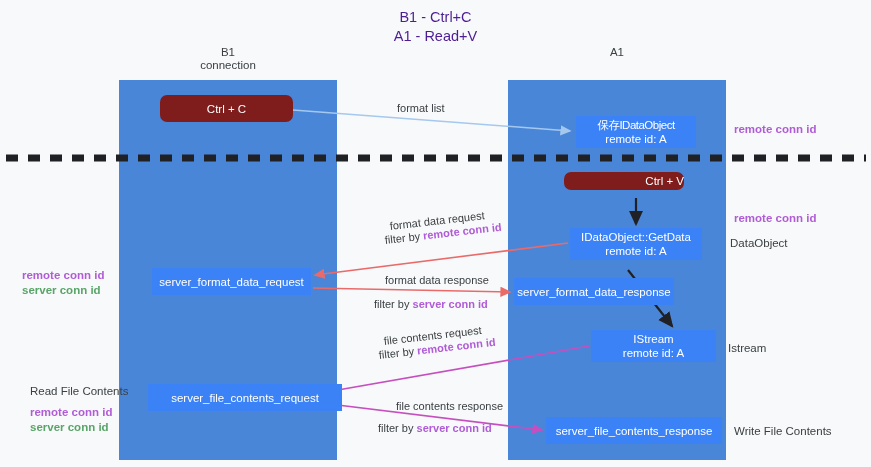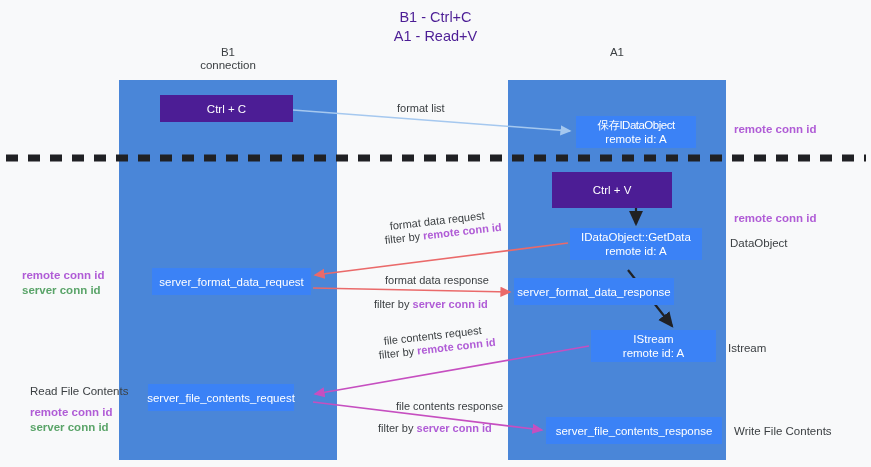--- a/index.html
+++ b/index.html
@@ -29,31 +29,31 @@
     position:absolute;left:0;top:8px;width:871px;text-align:center;
     color:#4c1d95;font-size:14.5px;line-height:19px;
   }
 
   
   .node{
     position:absolute;box-sizing:border-box;
     display:flex;flex-direction:column;align-items:center;justify-content:center;
     color:#ffffff;font-size:11.5px;line-height:14px;text-align:center;
   }
-  .node.green{background:#4c1d95;}
+  .node.green{background:#7f1d1d;border-radius:7px;}
   .node.orange{background:#3b82f6;}
 
   #n-ctrlc{left:160px;top:95px;width:133px;height:27px;}
   #n-dataobject{left:576px;top:116px;width:120px;height:32px;}
-  #n-ctrlv{left:552px;top:172px;width:120px;height:36px;}
+  #n-ctrlv{left:564px;top:172px;width:120px;height:18px;align-items:flex-end;}
   #n-getdata{left:570px;top:228px;width:132px;height:32px;}
   #n-fmtreq{left:152px;top:268px;width:159px;height:27px;}
   #n-fmtresp{left:514px;top:278px;width:160px;height:27px;}
   #n-istream{left:591px;top:330px;width:125px;height:32px;}
-  #n-filereq{left:148px;top:384px;width:146px;height:27px;}
+  #n-filereq{left:148px;top:384px;width:194px;height:27px;}
   #n-fileresp{left:546px;top:417px;width:176px;height:27px;}
 
   .garbled{letter-spacing:-0.5px;}
 
   
   .side{position:absolute;font-size:11.5px;line-height:15px;white-space:nowrap;}
   .purple{color:#b05cd6;font-weight:bold;}
   .green-t{color:#5aa469;font-weight:bold;}
   .dark{color:#3c4043;}
 

